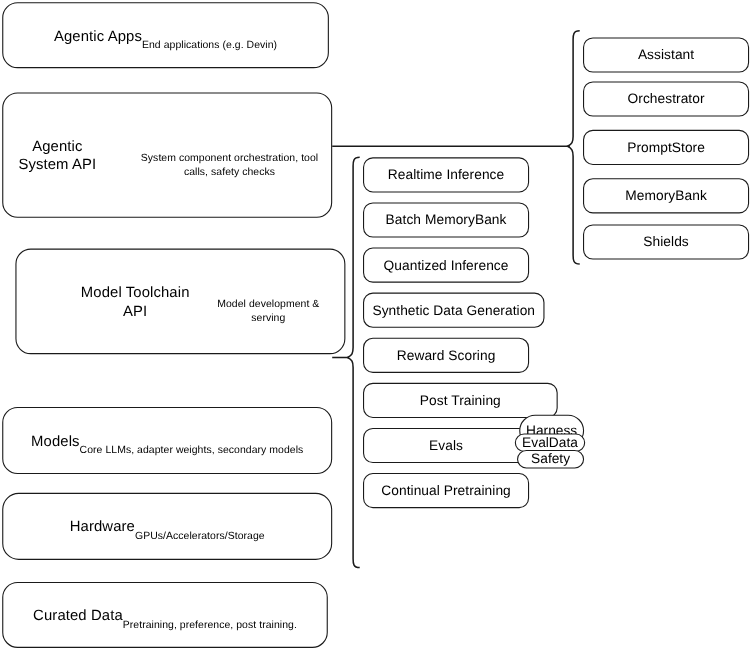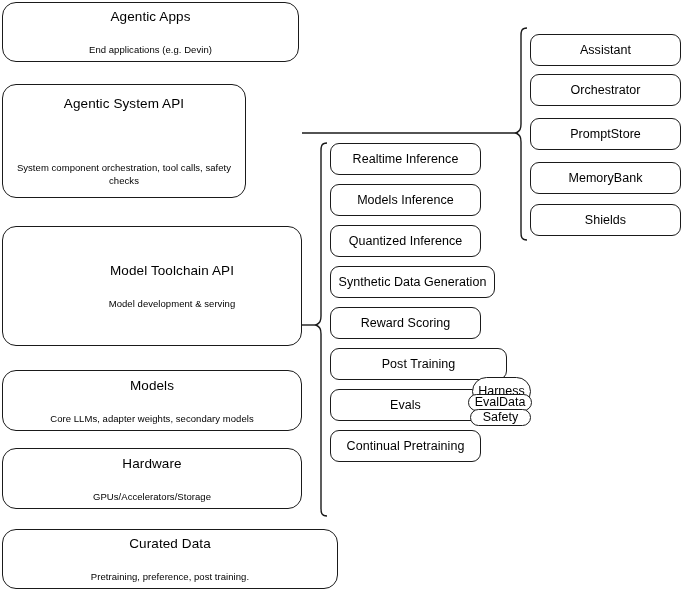--- a/index.html
+++ b/index.html
@@ -20,21 +20,21 @@
     left: 0; top: 0;
     width: 682px;
     height: 591px;
   }
   .node {
     position: absolute;
     box-sizing: border-box;
     border: 1.4px solid #1a1a1a;
     background: #ffffff;
     display: flex;
-    flex-direction: column;
+    flex-direction: row;
     align-items: center;
     justify-content: center;
     text-align: center;
   }
   
   .layer {
     border-radius: 14px;
     padding: 4px 8px;
   }
   .layer .title {
@@ -108,50 +108,50 @@
              C 321 512, 321 516, 327 516"></path>
 
     <line x1="302" y1="325" x2="317" y2="325"></line>
   </svg>
 
   <div class="node layer" style="left:2px; top:2px; width:297px; height:60px;">
     <div class="title">Agentic Apps</div>
     <div class="subtitle">End applications (e.g. Devin)</div>
   </div>
 
-  <div class="node layer" style="left:2px; top:84px; width:244px; height:114px;gap:31px;">
+  <div class="node layer" style="left:2px; top:84px; width:300px; height:114px;gap:31px;">
     <div class="title">Agentic System API</div>
     <div class="subtitle">System component orchestration, tool calls, safety checks</div>
   </div>
 
-  <div class="node layer" style="left:2px; top:226px; width:300px; height:120px;padding-left:48px;">
+  <div class="node layer" style="left:14px; top:226px; width:300px; height:96px;padding-left:48px;">
     <div class="title">Model Toolchain API</div>
     <div class="subtitle">Model development &amp; serving</div>
   </div>
 
   <div class="node layer" style="left:2px; top:370px; width:300px; height:61px;">
     <div class="title">Models</div>
     <div class="subtitle">Core LLMs, adapter weights, secondary models</div>
   </div>
 
-  <div class="node layer" style="left:2px; top:448px; width:300px; height:61px;">
+  <div class="node layer" style="left:2px; top:448px; width:300px; height:61px;border-radius:15px;">
     <div class="title">Hardware</div>
     <div class="subtitle">GPUs/Accelerators/Storage</div>
   </div>
 
-  <div class="node layer" style="left:2px; top:529px; width:336px; height:60px;">
+  <div class="node layer" style="left:2px; top:529px; width:296px; height:60px;">
     <div class="title">Curated Data</div>
     <div class="subtitle">Pretraining, preference, post training.</div>
   </div>
 
   <div class="node pill" style="left:330px; top:143px; width:151px; height:32px;">
     <div class="label">Realtime Inference</div>
   </div>
   <div class="node pill" style="left:330px; top:184px; width:151px; height:32px;">
-    <div class="label">Models Inference</div>
+    <div class="label">Batch MemoryBank</div>
   </div>
   <div class="node pill" style="left:330px; top:225px; width:151px; height:32px;">
     <div class="label">Quantized Inference</div>
   </div>
   <div class="node pill" style="left:330px; top:266px; width:165px; height:32px;">
     <div class="label">Synthetic Data Generation</div>
   </div>
   <div class="node pill" style="left:330px; top:307px; width:151px; height:32px;">
     <div class="label">Reward Scoring</div>
   </div>

